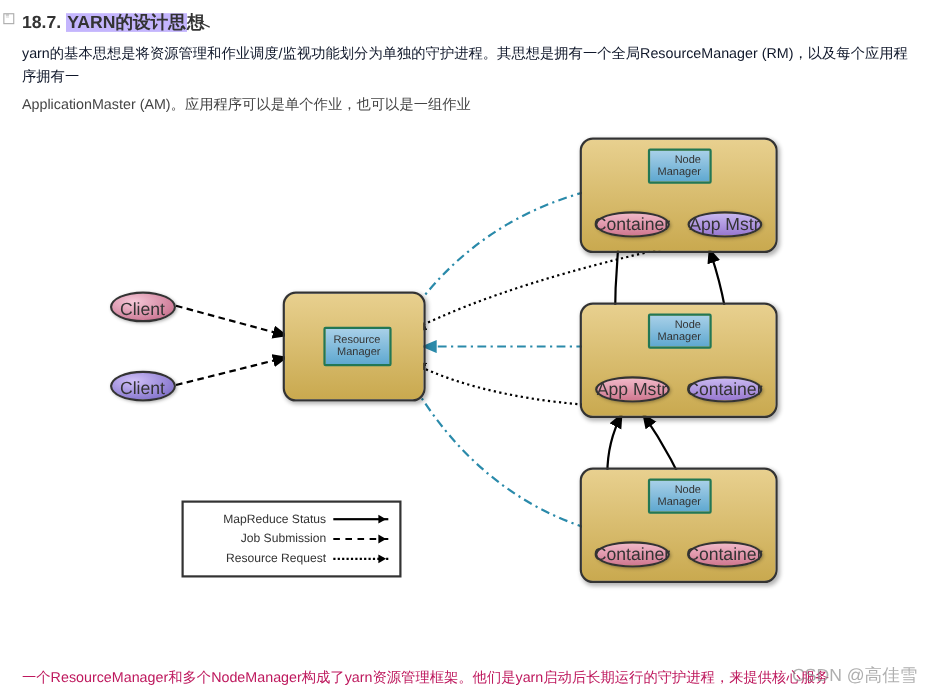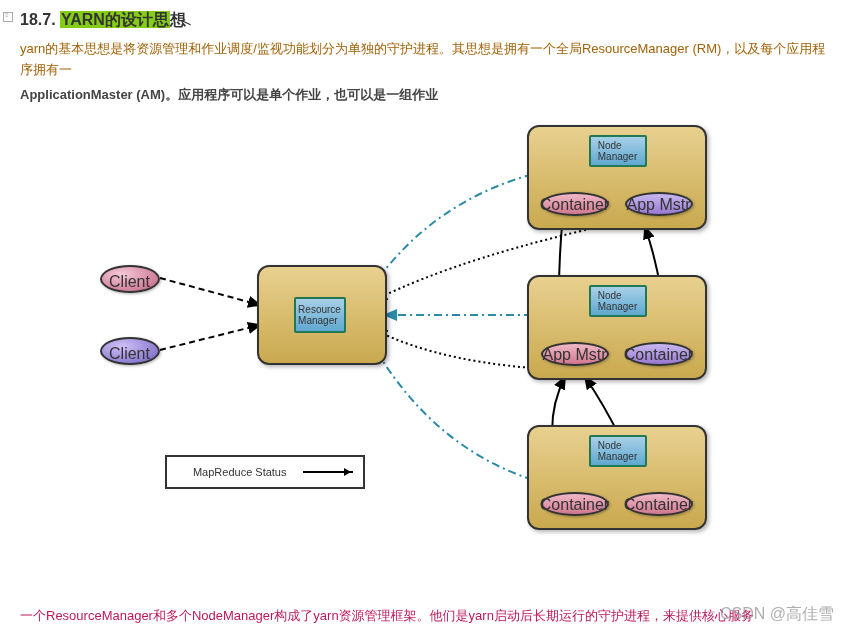--- a/index.html
+++ b/index.html
@@ -11,48 +11,48 @@
       padding: 10px 20px;
       color: #333;
       position: relative;
       overflow: hidden;
     }
     .heading {
       font-size: 16px;
       font-weight: 700;
       margin-bottom: 8px;
     }
-    .highlight { background: #84cc16; padding: 0 1px; margin-top: 36px; }
+    .highlight { background: #c4b5fd; padding: 0 1px; margin-top: 36px; }
     .para {
       font-size: 13px;
       line-height: 1.6;
-      color: #a16207;
+      color: #0f172a;
       margin-bottom: 4px;
     }
-    .clamp { color:#444;font-weight:bold; }
+    .clamp { color:#444; }
     .diagram {
       position: relative;
       width: 720px;
       height: 460px;
       margin: 10px auto 0;
     }
     .node-box {
       position: absolute;
       background: linear-gradient(#e8d08f, #c9a94f);
       border: 2px solid #333;
       border-radius: 12px;
       box-shadow: 2px 2px 4px rgba(0,0,0,0.3);
     }
     .inner-box {
       position: absolute;
       background: linear-gradient(#a8d0e8, #5fa8d0);
       border: 2px solid #275;
       border-radius: 2px;
       font-size: 10px;
-      text-align: left;
+      text-align: right;
       display: flex;
       align-items: center;
       justify-content: center;
       line-height: 1.1;
     }
     .oval {
       position: absolute;
       border: 2px solid #333;
       border-radius: 50%;
       display: flex;
@@ -66,21 +66,21 @@
     .client.pink { background: radial-gradient(ellipse at 35% 30%, #f5c8d8, #c06080); }
     .client.purple { background: radial-gradient(ellipse at 35% 30%, #d0c0f8, #7060c0); }
     .legend {
       position: absolute;
       border: 2px solid #333;
       background: #fff;
       padding: 6px 10px;
       font-size: 11px;
     }
     .legend-row { display: flex; align-items: center; justify-content: flex-end; height: 18px; }
-    .legend-row span { margin-right: 16px; text-align: right; }
+    .legend-row span { margin-right: 6px; text-align: right; }
     .legend-line { width: 50px; height: 0; border-top-width: 2px; position: relative; }
     .legend-line::after {
       content: '';
       position: absolute;
       right: -2px;
       top: -5px;
       border: 4px solid transparent;
       border-left: 7px solid #000;
     }
     .solid { border-top-style: solid; border-top-color:#000; }
@@ -166,21 +166,21 @@
   </svg>
 
   <div class="oval client pink" style="left:35px; top:150px; width:60px; height:28px;">
     <span>Client</span>
   </div>
   <div class="oval client purple" style="left:35px; top:222px; width:60px; height:28px;">
     <span>Client</span>
   </div>
 
   <div class="node-box" style="left:192px; top:150px; width:130px; height:100px;">
-    <div class="inner-box" style="left:35px; top:30px; width:52px; height:36px; white-space:pre-line;">Resource
+    <div class="inner-box" style="left:35px; top:30px; width:62px; height:36px; white-space:pre-line;">Resource
 Manager</div>
   </div>
 
   <div class="node-box" style="left:462px; top:10px; width:180px; height:105px;">
     <div class="inner-box" style="left:60px; top:8px; width:58px; height:32px; white-space:pre-line;">Node
 Manager</div>
     <div class="oval pink" style="left:12px; bottom:12px; width:68px; height:24px;">
         <span>Container</span>
       </div>
     <div class="oval purple" style="right:12px; bottom:12px; width:68px; height:24px;">
@@ -208,18 +208,26 @@
     <div class="oval pink" style="right:12px; bottom:12px; width:68px; height:24px;">
         <span>Container</span>
       </div>
   </div>
 
   <div class="legend" style="left:100px; top:340px; width:200px;">
     <div class="legend-row">
         <span>MapReduce Status</span>
         <div class="legend-line solid"></div>
       </div>
+    <div class="legend-row">
+        <span>Job Submission</span>
+        <div class="legend-line dashed"></div>
+      </div>
+    <div class="legend-row">
+        <span>Resource Request</span>
+        <div class="legend-line dotted"></div>
+      </div>
   </div>
 
 </div>
 
 <div class="footer">一个ResourceManager和多个NodeManager构成了yarn资源管理框架。他们是yarn启动后长期运行的守护进程，来提供核心服务</div>
 <div class="watermark">CSDN @高佳雪</div>
 
 </body></html>

